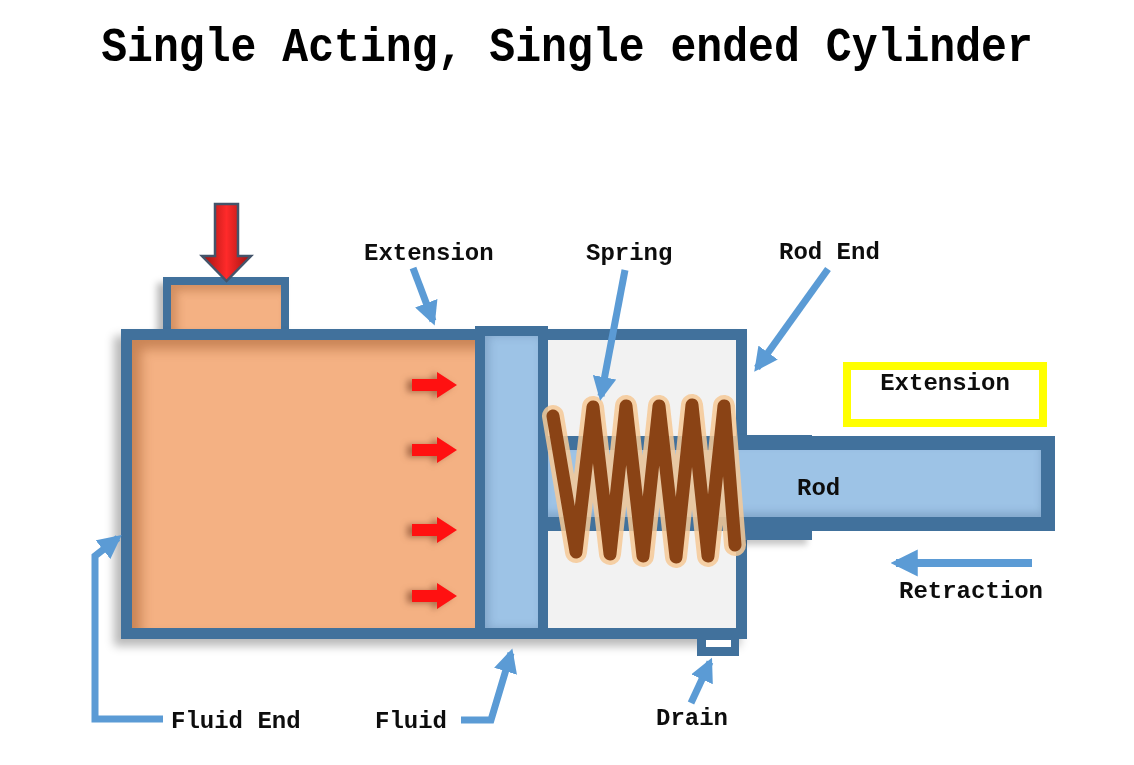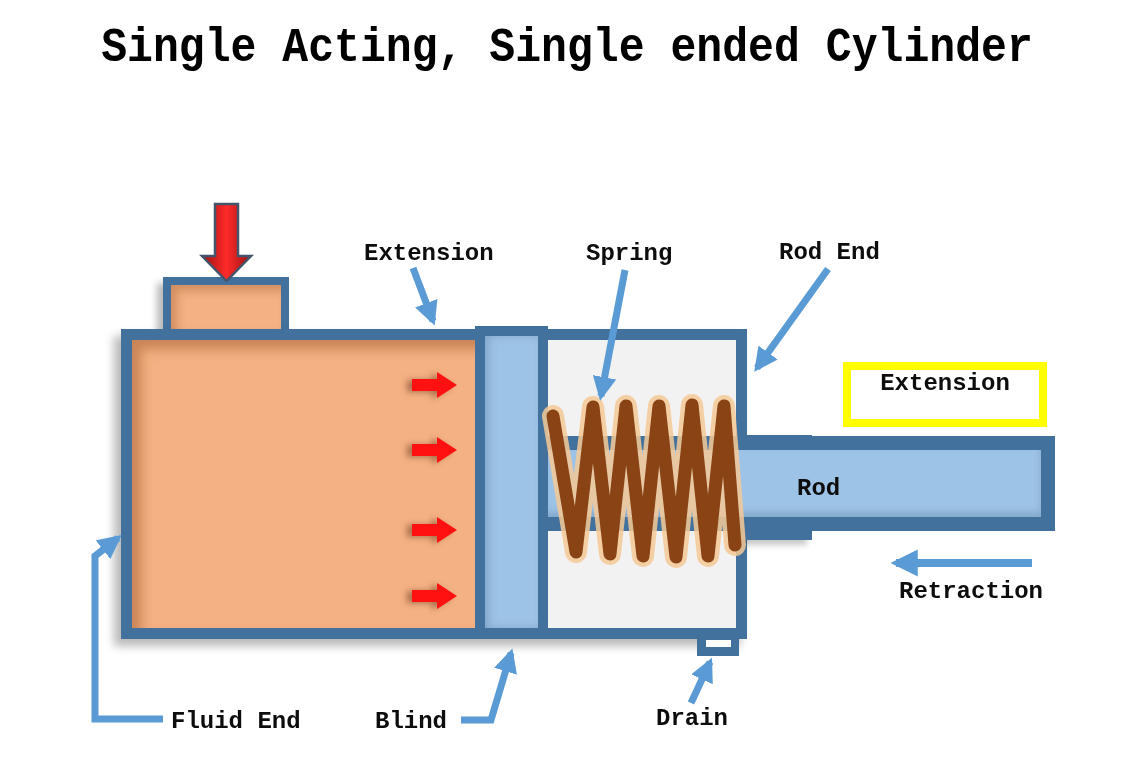--- a/index.html
+++ b/index.html
@@ -85,20 +85,20 @@
     <line x1="869" y1="409" x2="1005" y2="409" stroke="#5b9bd5" stroke-width="8" marker-end="url(#bluehead)"></line>
     <line x1="1032" y1="563" x2="896" y2="563" stroke="#5b9bd5" stroke-width="8" marker-end="url(#bluehead)"></line>
   </svg>
 
   <div class="lbl" style="left:364px;top:240px;">Extension</div>
   <div class="lbl" style="left:586px;top:240px;">Spring</div>
   <div class="lbl" style="left:779px;top:239px;">Rod End</div>
   <div class="lbl" style="left:779px;top:475px;margin-left:18px;">Rod</div>
   <div class="lbl" style="left:899px;top:578px;text-align:center;">Retraction</div>
   <div class="lbl" style="left:171px;top:708px;">Fluid End</div>
-  <div class="lbl" style="left:375px;top:708px;">Blind</div>
+  <div class="lbl" style="left:375px;top:708px;">Fluid</div>
   <div class="lbl" style="left:656px;top:705px;">Drain</div>
 
   <div class="shape ext-box">
     <span>Extension</span>
   </div>
 
 </div>
 
 </body></html>

